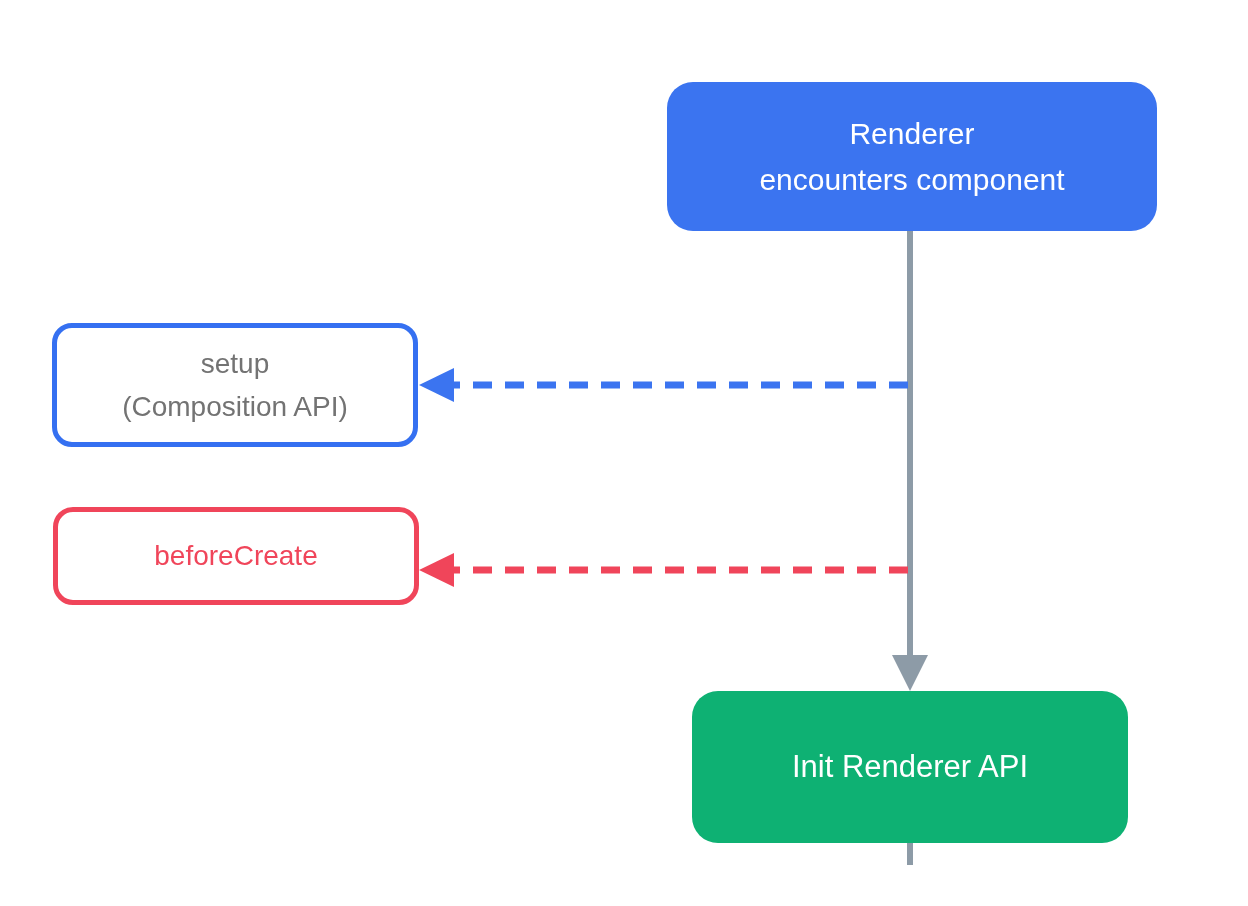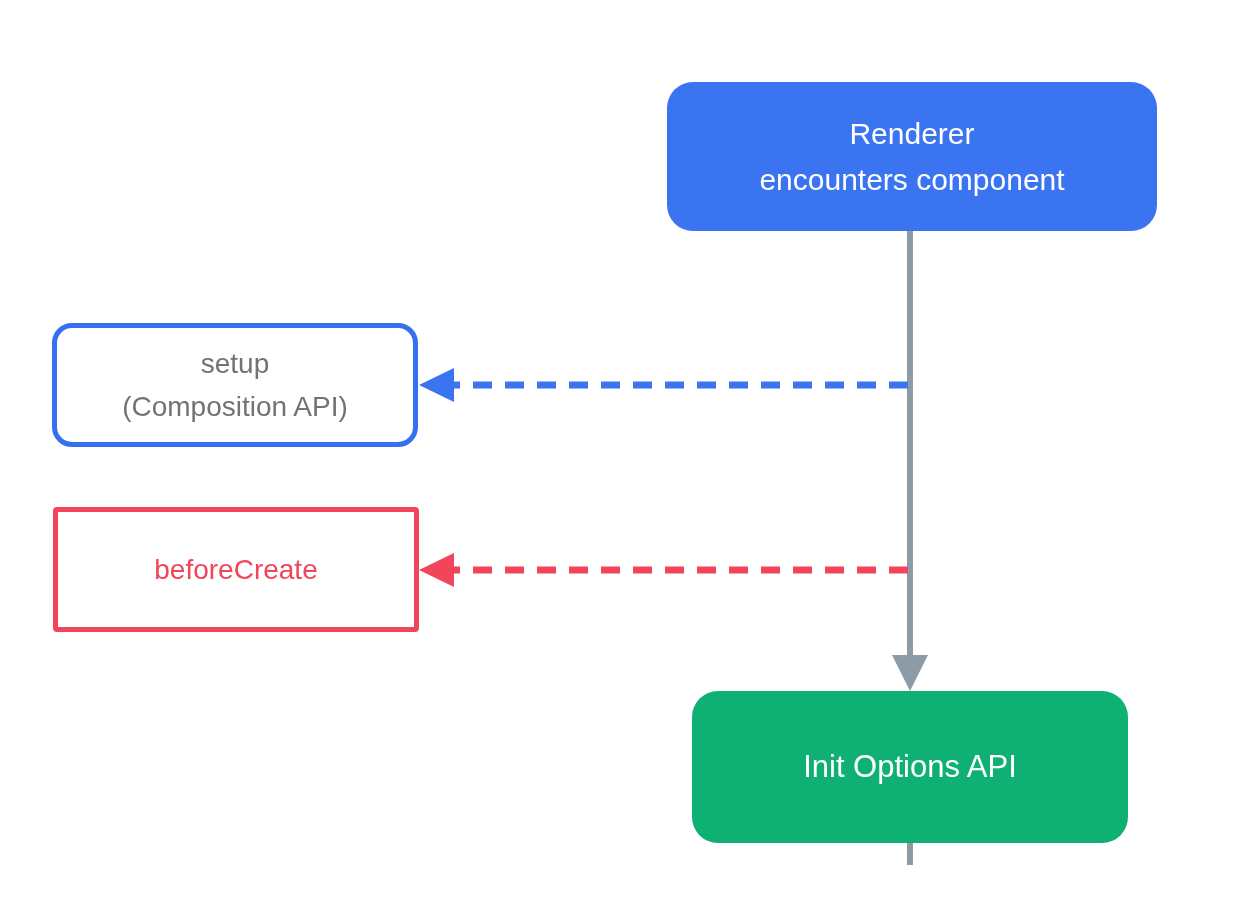--- a/index.html
+++ b/index.html
@@ -73,24 +73,24 @@
   .node-setup .label {
     color: #737373;
     font-size: 28px;
     line-height: 43px;
   }
   
   .node-before-create {
     left: 53px;
     top: 507px;
     width: 366px;
-    height: 125px;
+    height: 98px;
     background: #ffffff;
     border: 5px solid #F0455A;
-    border-radius: 4px;
+    border-radius: 20px;
   }
   .node-before-create .label {
     color: #F0455A;
     font-size: 28px;
     line-height: 40px;
   }
 </style>
 </head>
 <body>
 
@@ -118,16 +118,16 @@
   <div class="node node-setup">
     <div class="label">setup
 (Composition API)</div>
   </div>
 
   <div class="node node-before-create">
     <div class="label">beforeCreate</div>
   </div>
 
   <div class="node node-init-options">
-    <div class="label">Init Options API</div>
+    <div class="label">Init Renderer API</div>
   </div>
 
 </div>
 
 </body></html>

